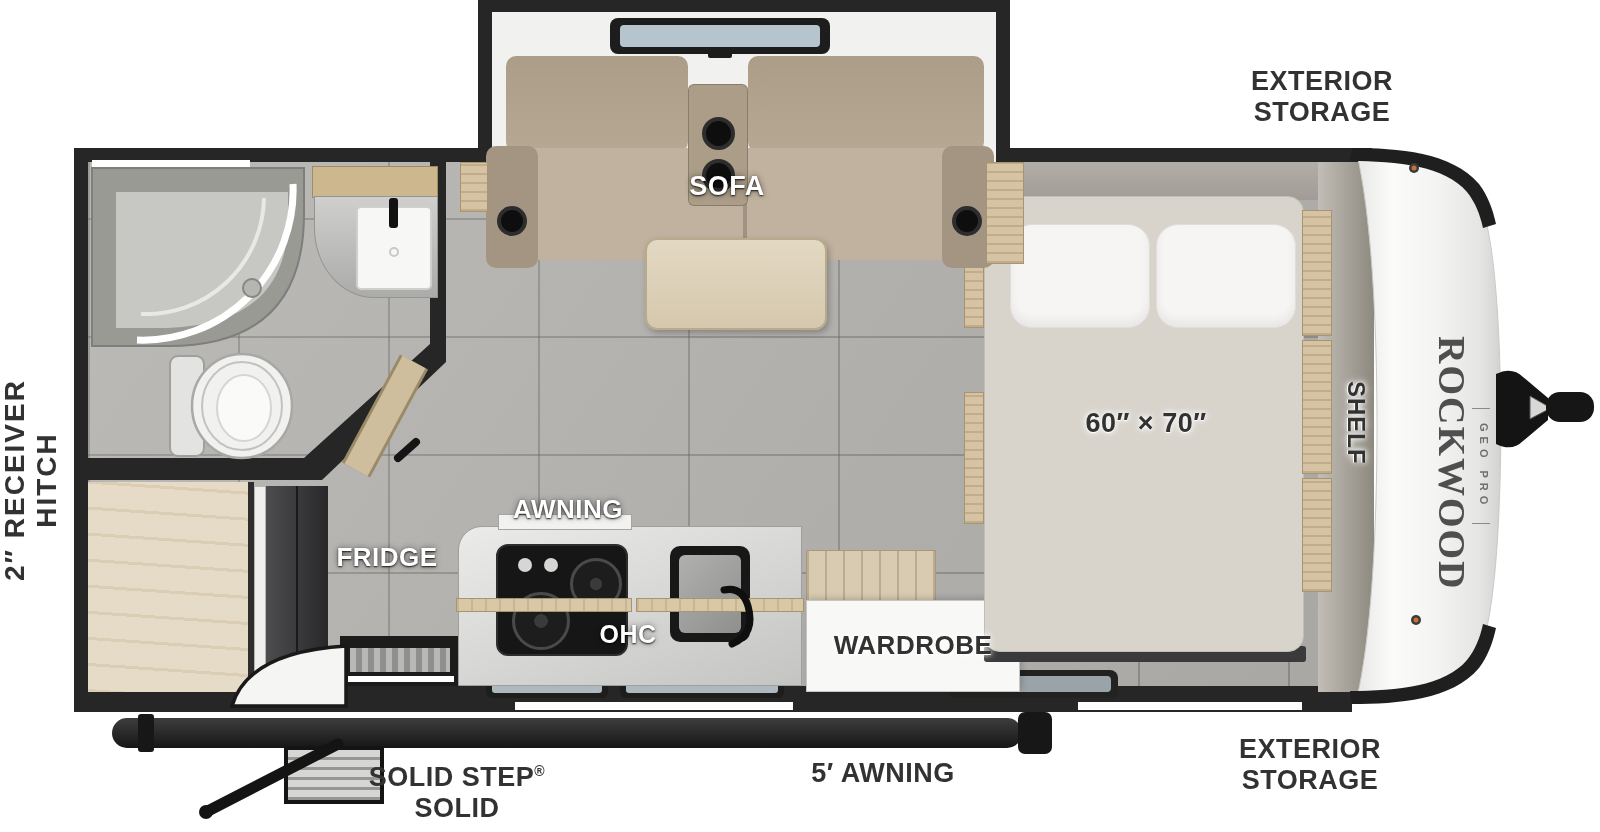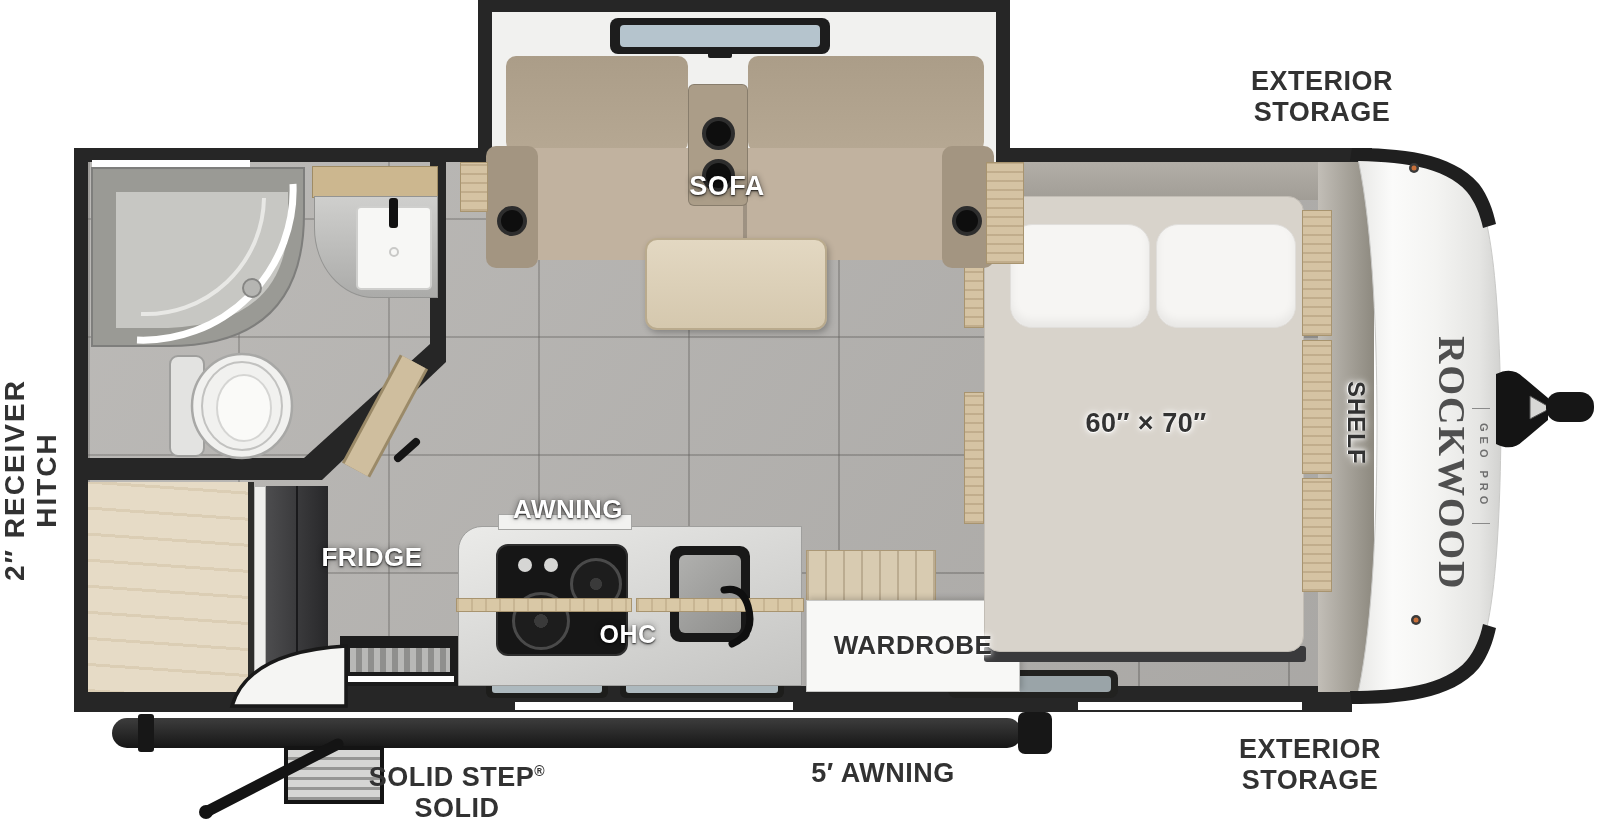--- a/index.html
+++ b/index.html
@@ -215,21 +215,21 @@
 
   <div class="lbl" style="left:337px;top:762px;width:240px;text-align:center;">
     <div><span>SOLID STEP</span><sup style="font-size:14px;">®</sup></div>
     <div>SOLID</div>
   </div>
 
   <div class="lbl light" style="left:662px;top:171px;width:130px;">SOFA</div>
 
 
   <div class="lbl light" style="left:508px;top:494px;width:120px;font-size:26px;">AWNING</div>
-  <div class="lbl light" style="left:312px;top:542px;width:120px;font-size:26px;">FRIDGE</div>
+  <div class="lbl light" style="left:327px;top:542px;width:120px;font-size:26px;">FRIDGE</div>
   <div class="lbl light" style="left:588px;top:620px;width:80px;font-size:25px;">OHC</div>
 
   <div class="lbl glow" style="left:806px;top:630px;width:214px;font-size:26px;">WARDROBE</div>
 
   <div class="lbl glow" style="left:1046px;top:406px;width:200px;line-height:1.3;">
     <div>60″ × 70″</div>
   </div>
 
   <div class="lbl glow vert" style="left:1336px;top:358px;width:34px;height:130px;font-size:24px;letter-spacing:1px;">SHELF</div>
 

